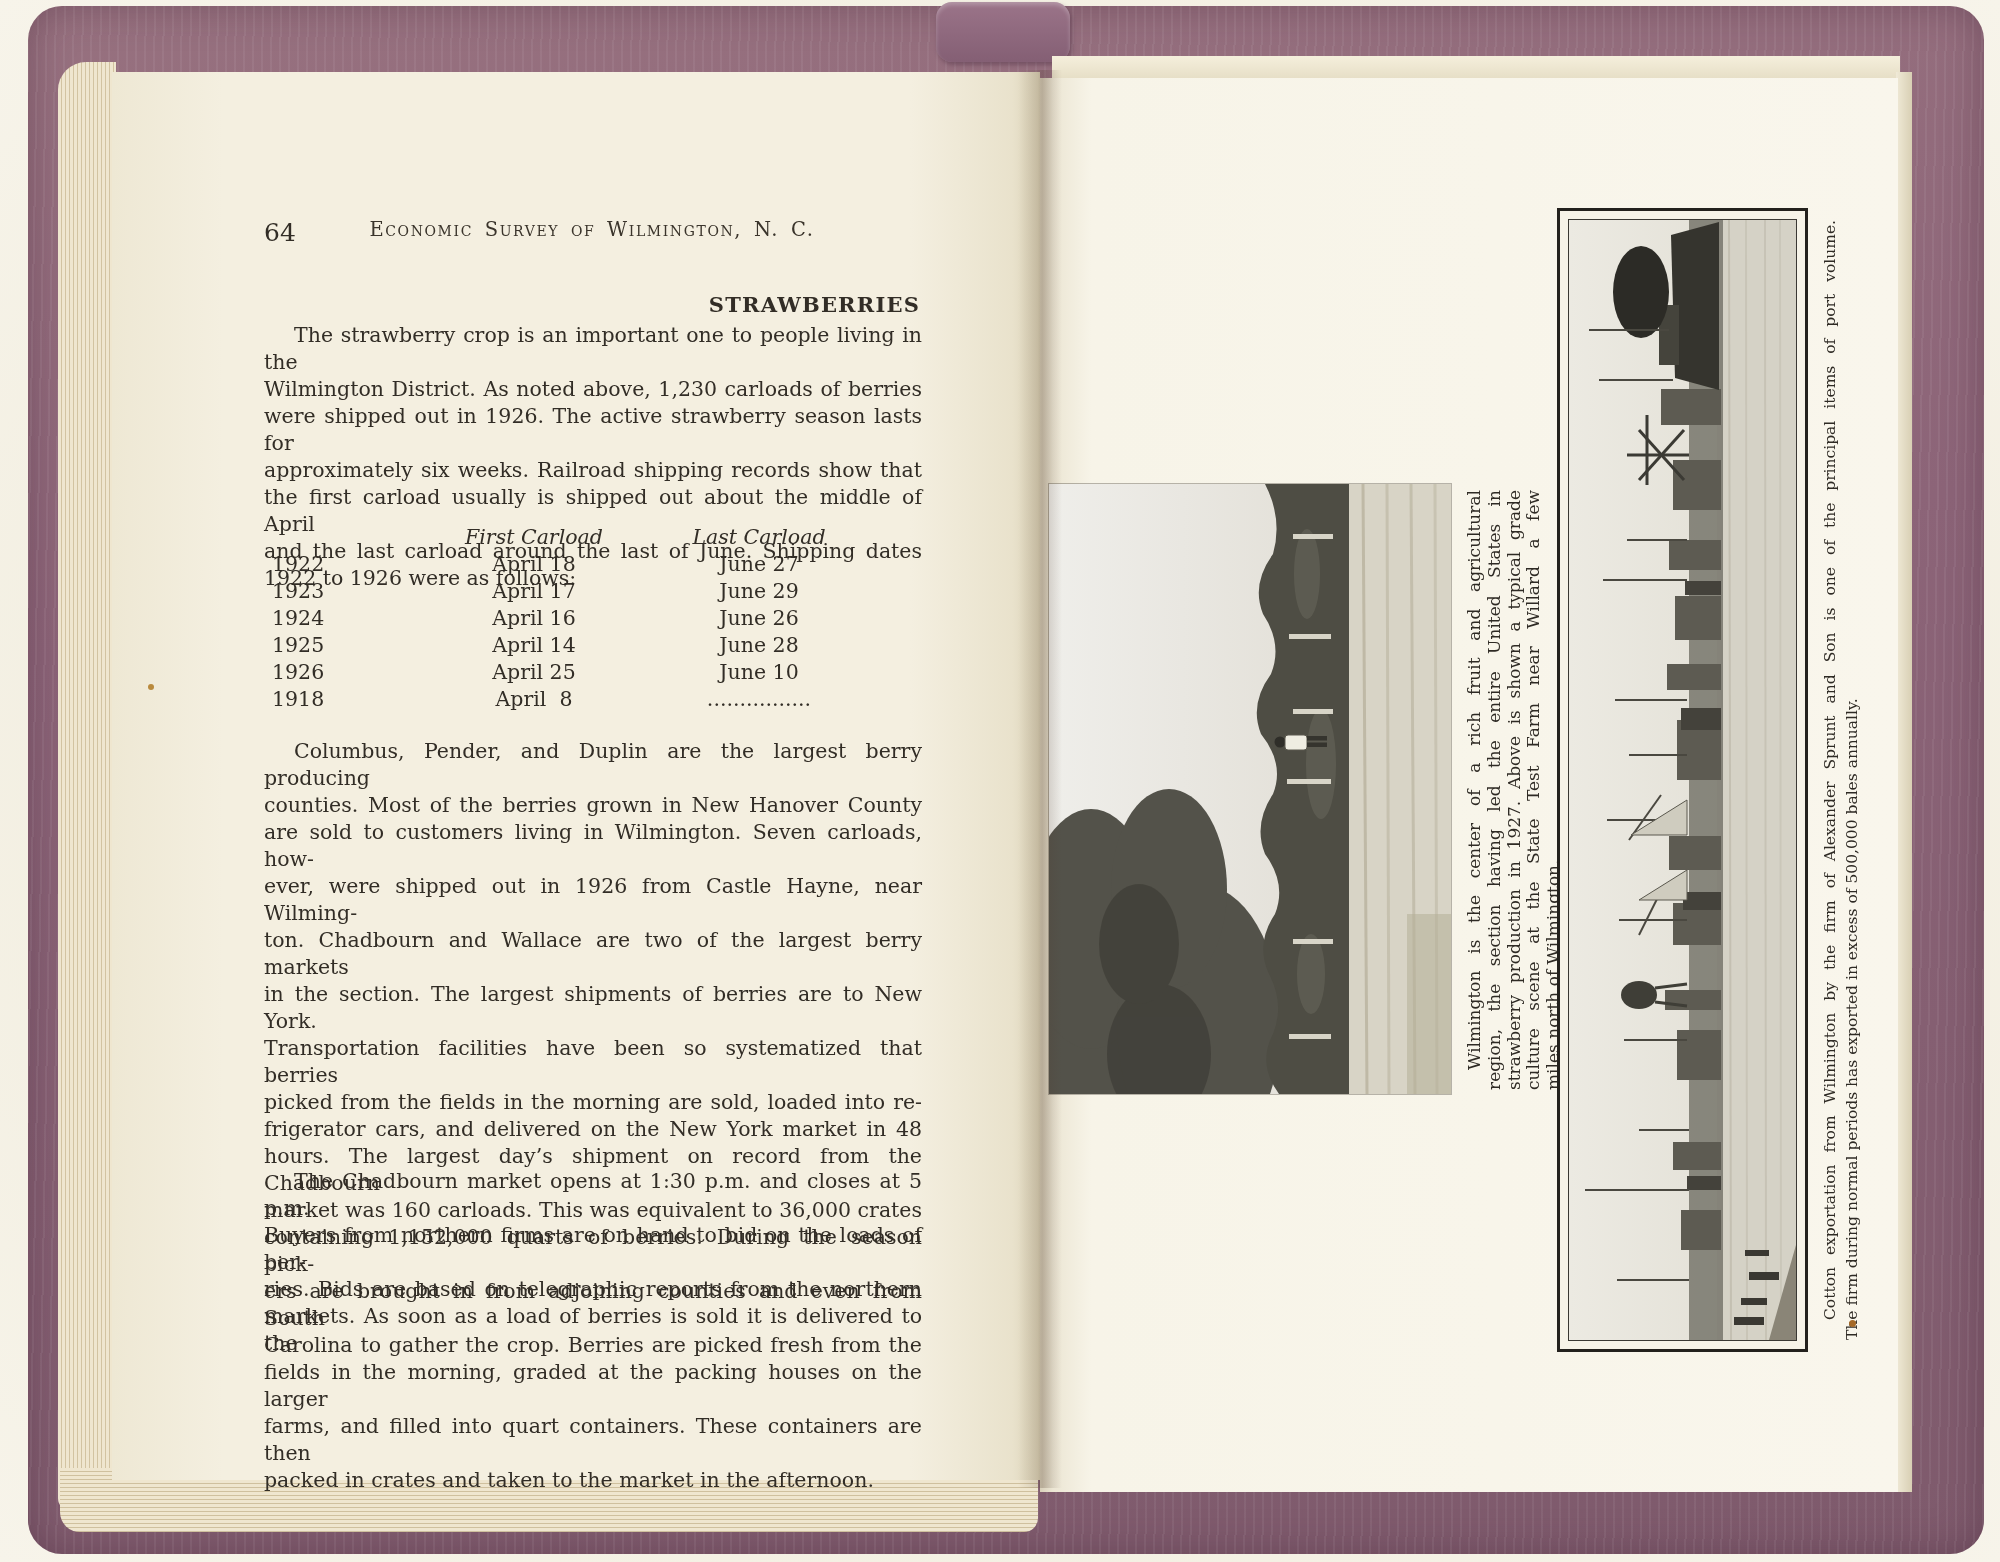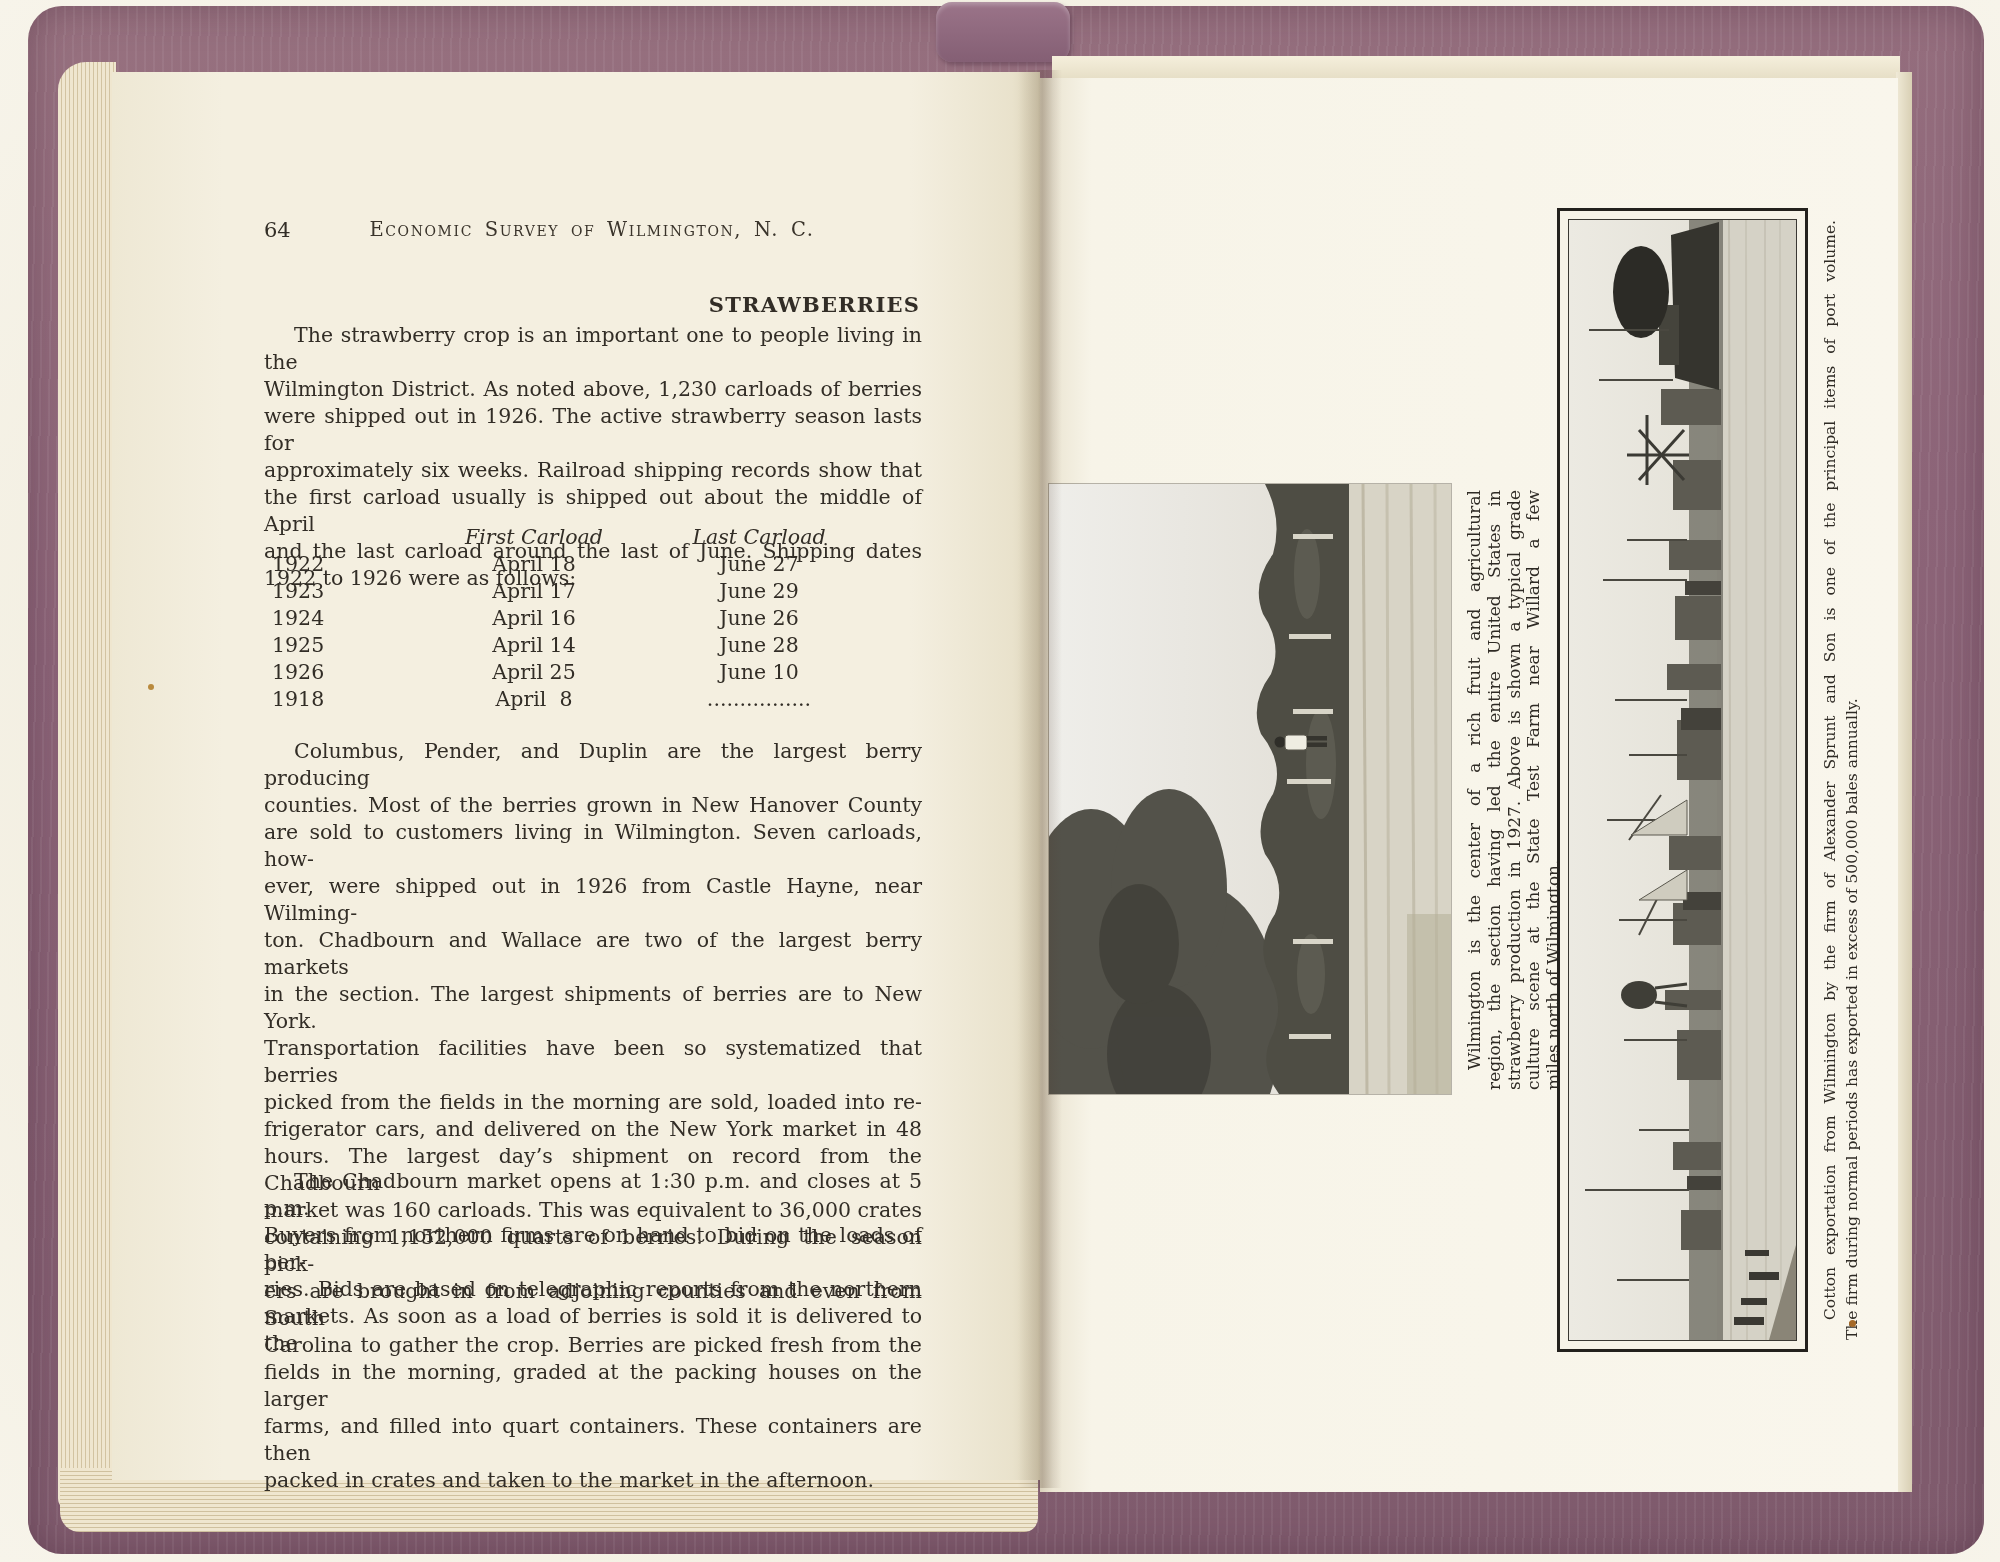--- a/index.html
+++ b/index.html
@@ -33,21 +33,21 @@
          background:linear-gradient(90deg,#eee8d4 0%,#f4efe0 12%,#f4efe0 86%,#e9e2cc 97%,#d9d0b5 100%);}
   .page-right{position:absolute;left:1040px;top:78px;width:858px;height:1414px;
          background:linear-gradient(90deg,#d9d0ba 0%,#ece6d4 1.5%,#f7f4e8 6%,#f9f6ec 100%);}
   .gutter{position:absolute;left:1018px;top:70px;width:44px;height:1418px;
          background:linear-gradient(90deg,rgba(90,70,50,0) 0%,rgba(90,70,50,.16) 45%,rgba(80,60,45,.26) 55%,rgba(90,70,50,0) 100%);}
 
   .spot{position:absolute;border-radius:50%;}
 
   
   .header-row{position:absolute;left:152px;top:146px;width:656px;height:28px;}
-  .page-num{position:absolute;left:0;top:0;font-size:21px;}
+  .page-num{position:absolute;left:0;top:0;font-size:25px;}
   .running-head{position:absolute;left:0;top:0;width:100%;text-align:center;
          font-variant:small-caps;font-size:19.5px;letter-spacing:1.6px;word-spacing:4px;color:#3a342b;}
   .section-title{position:absolute;left:152px;top:220px;width:656px;text-align:right;
          font-weight:bold;font-size:21px;letter-spacing:1.2px;}
   .bodytext{position:absolute;left:152px;width:658px;font-size:20.5px;line-height:27px;}
   .tline{text-align:justify;text-align-last:justify;white-space:normal;}
   .tline.ind{text-indent:30px;}
   .tline.lastline{text-align-last:left;}
 
   

